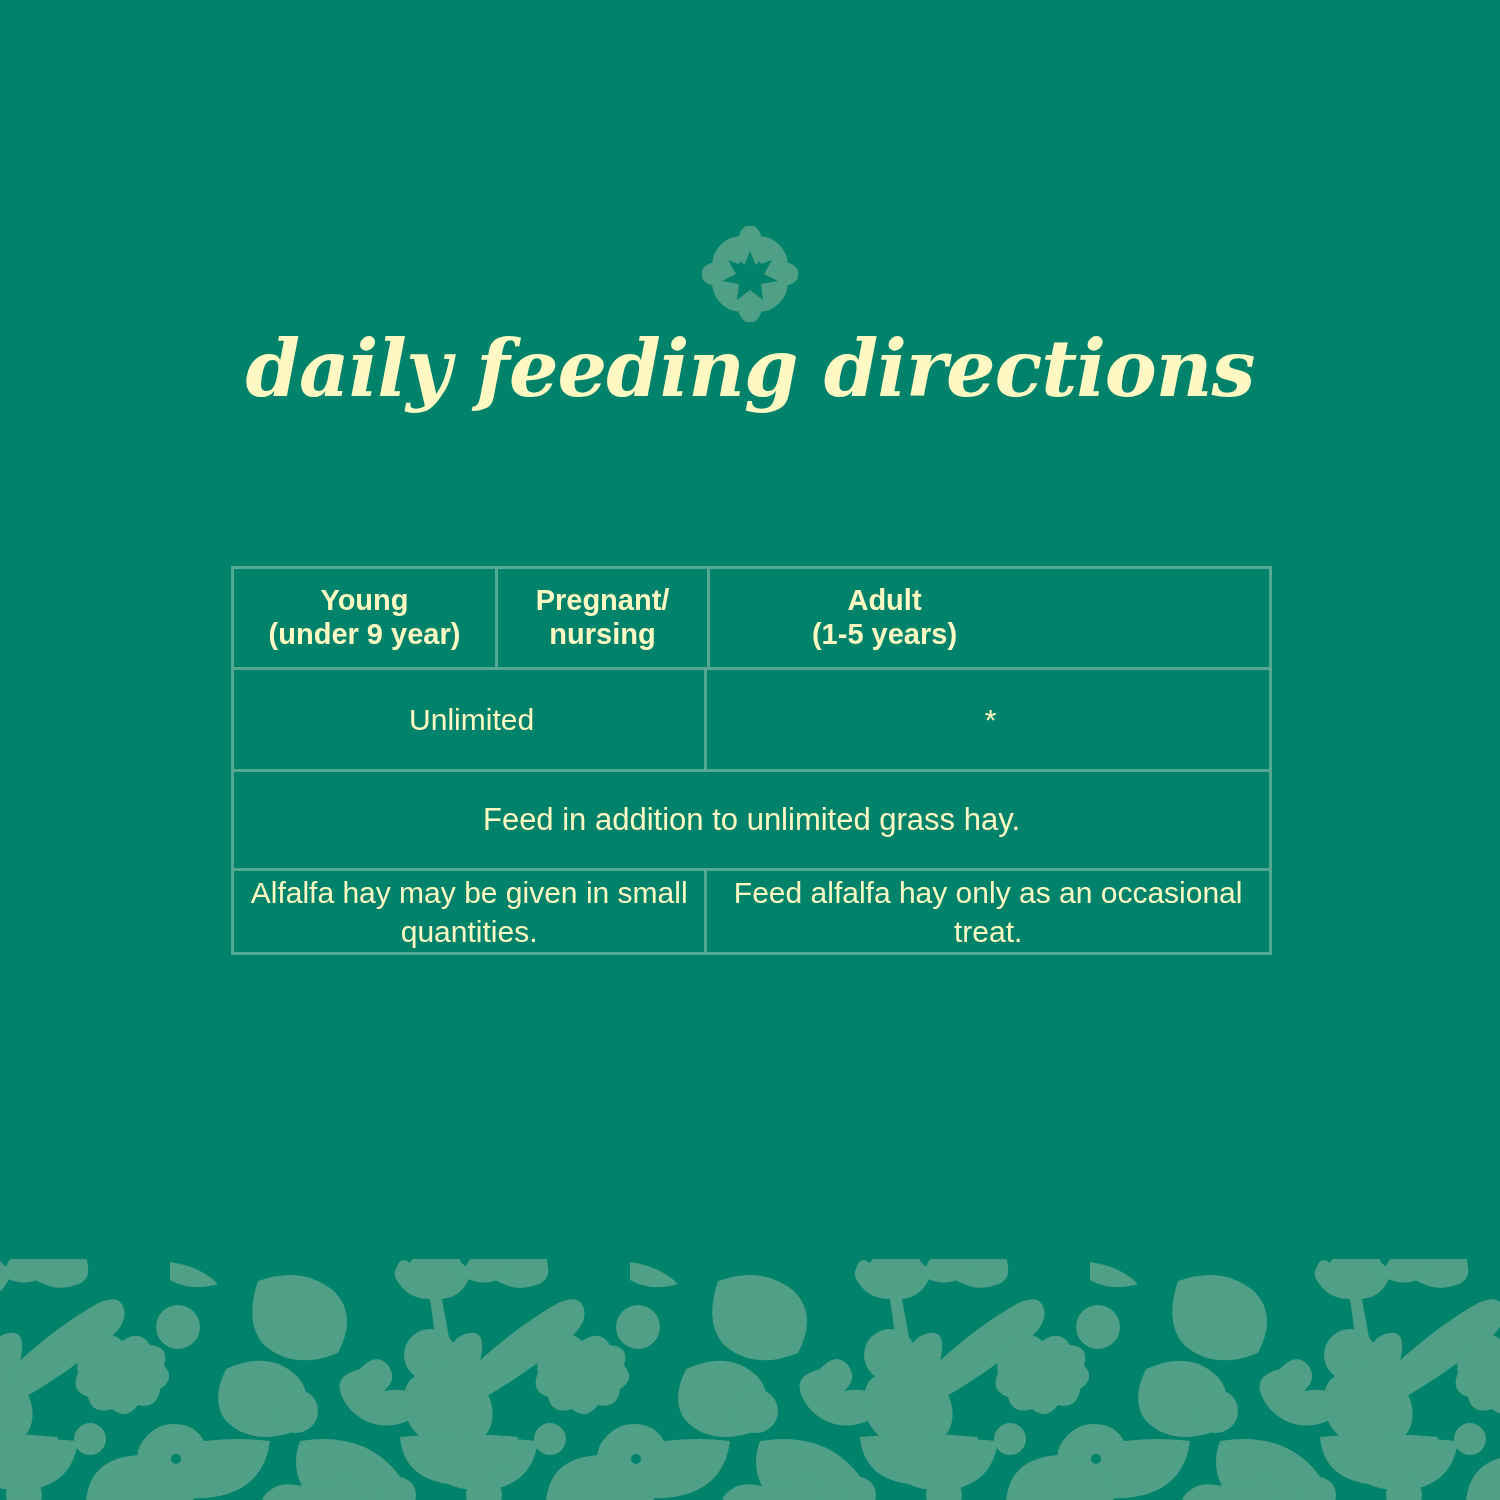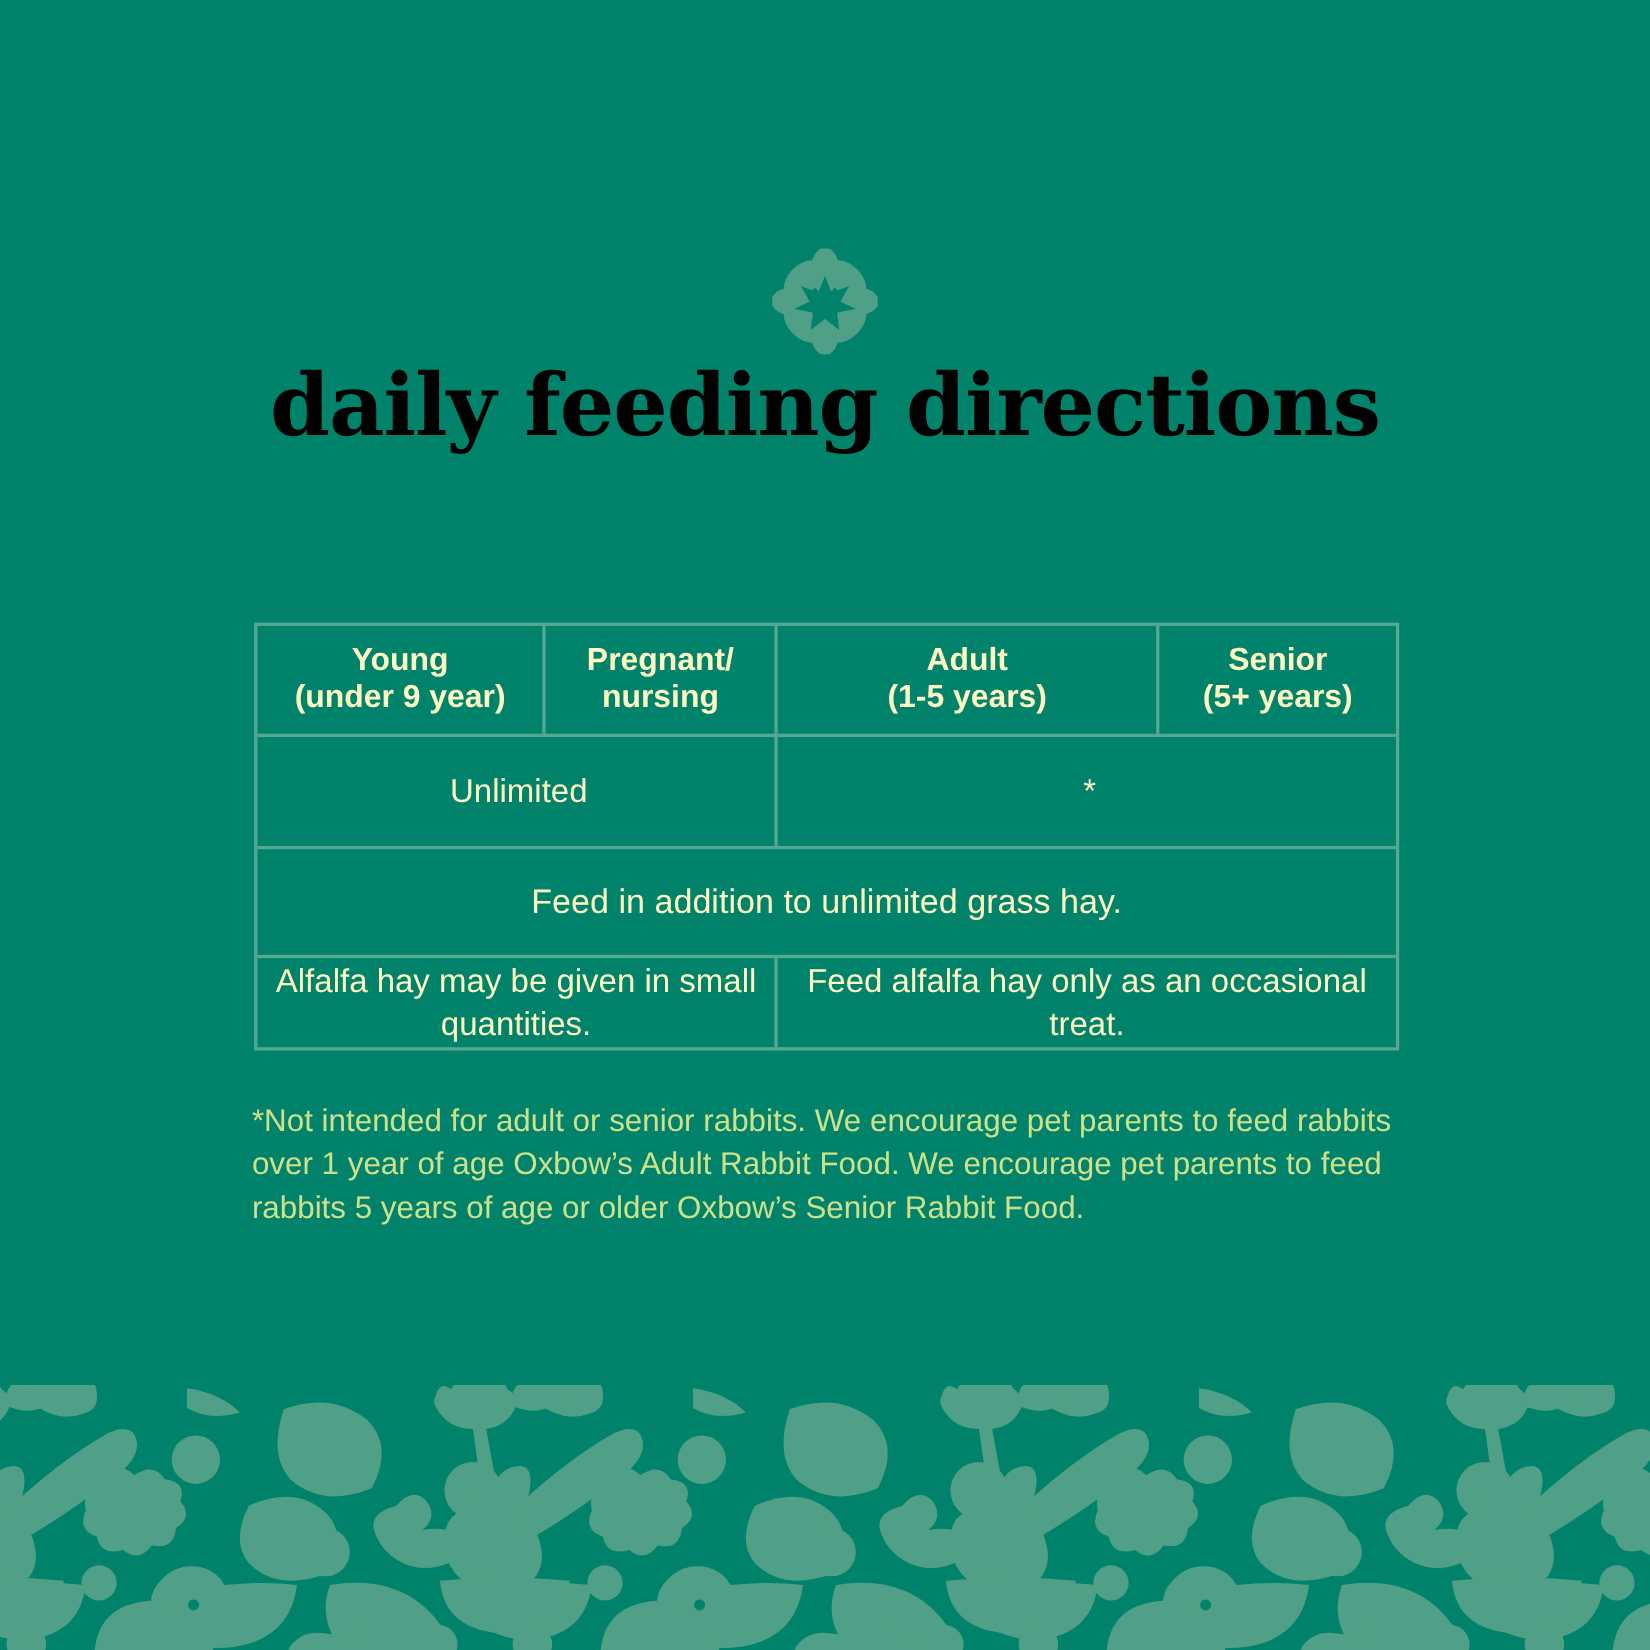--- a/index.html
+++ b/index.html
@@ -42,26 +42,27 @@
     height: 96px;
   }
 
   
   .heading {
     position: absolute;
     left: 0;
     top: 330px;
     width: 1500px;
     text-align: center;
-    color: #000000;
+    color: #fef9c3;
     font-family: "DejaVu Serif", "Liberation Serif", serif;
     font-weight: 700;
     font-size: 78px;
     letter-spacing: -1px;
     line-height: 1;
+    font-style: italic;
   }
 
   
   .table {
     position: absolute;
     left: 231px;
     top: 566px;
     width: 1041px;
     border: 3px solid #56a892;
     box-sizing: border-box;
@@ -193,45 +194,38 @@
           <span>Pregnant/</span><br>
           <span>nursing</span>
         </span>
       </div>
       <div class="tcell c3">
         <span>
           <span>Adult</span><br>
           <span>(1-5 years)</span>
         </span>
       </div>
-      <div class="tcell c4">
-        <span>
-          <span>Senior</span><br>
-          <span>(5+ years)</span>
-        </span>
-      </div>
     </div>
 
     <div class="trow body-row1">
       <div class="tcell b1a">Unlimited</div>
       <div class="tcell b1b">*</div>
     </div>
 
     <div class="trow body-row2">
       <div class="tcell">Feed in addition to unlimited grass hay.</div>
     </div>
 
     <div class="trow body-row3">
       <div class="tcell b3a">Alfalfa hay may be given in small quantities.</div>
       <div class="tcell b3b">Feed alfalfa hay only as an occasional treat.</div>
     </div>
 
   </div>
 
-  <div class="footnote">*Not intended for adult or senior rabbits. We encourage pet parents to feed rabbits over 1 year of age Oxbow’s Adult Rabbit Food. We encourage pet parents to feed rabbits 5 years of age or older Oxbow’s Senior Rabbit Food.</div>
 
   <div class="pattern">
     <svg width="1500" height="241" viewBox="0 0 1500 241" xmlns="http://www.w3.org/2000/svg">
       <defs>
         <g id="tile">
 
           <path d="M -12 6 q 10 -8 18 2 q 4 -14 16 -8 q 6 -12 16 -2 q 10 -6 12 6 q 2 12 -10 16 q -14 6 -26 2 q -16 -4 -26 -16 Z" fill="#4fa086"></path>
 
           <path d="M 170 3 q 30 4 48 22 q -28 8 -48 -4 Z" fill="#4fa086"></path>
 

